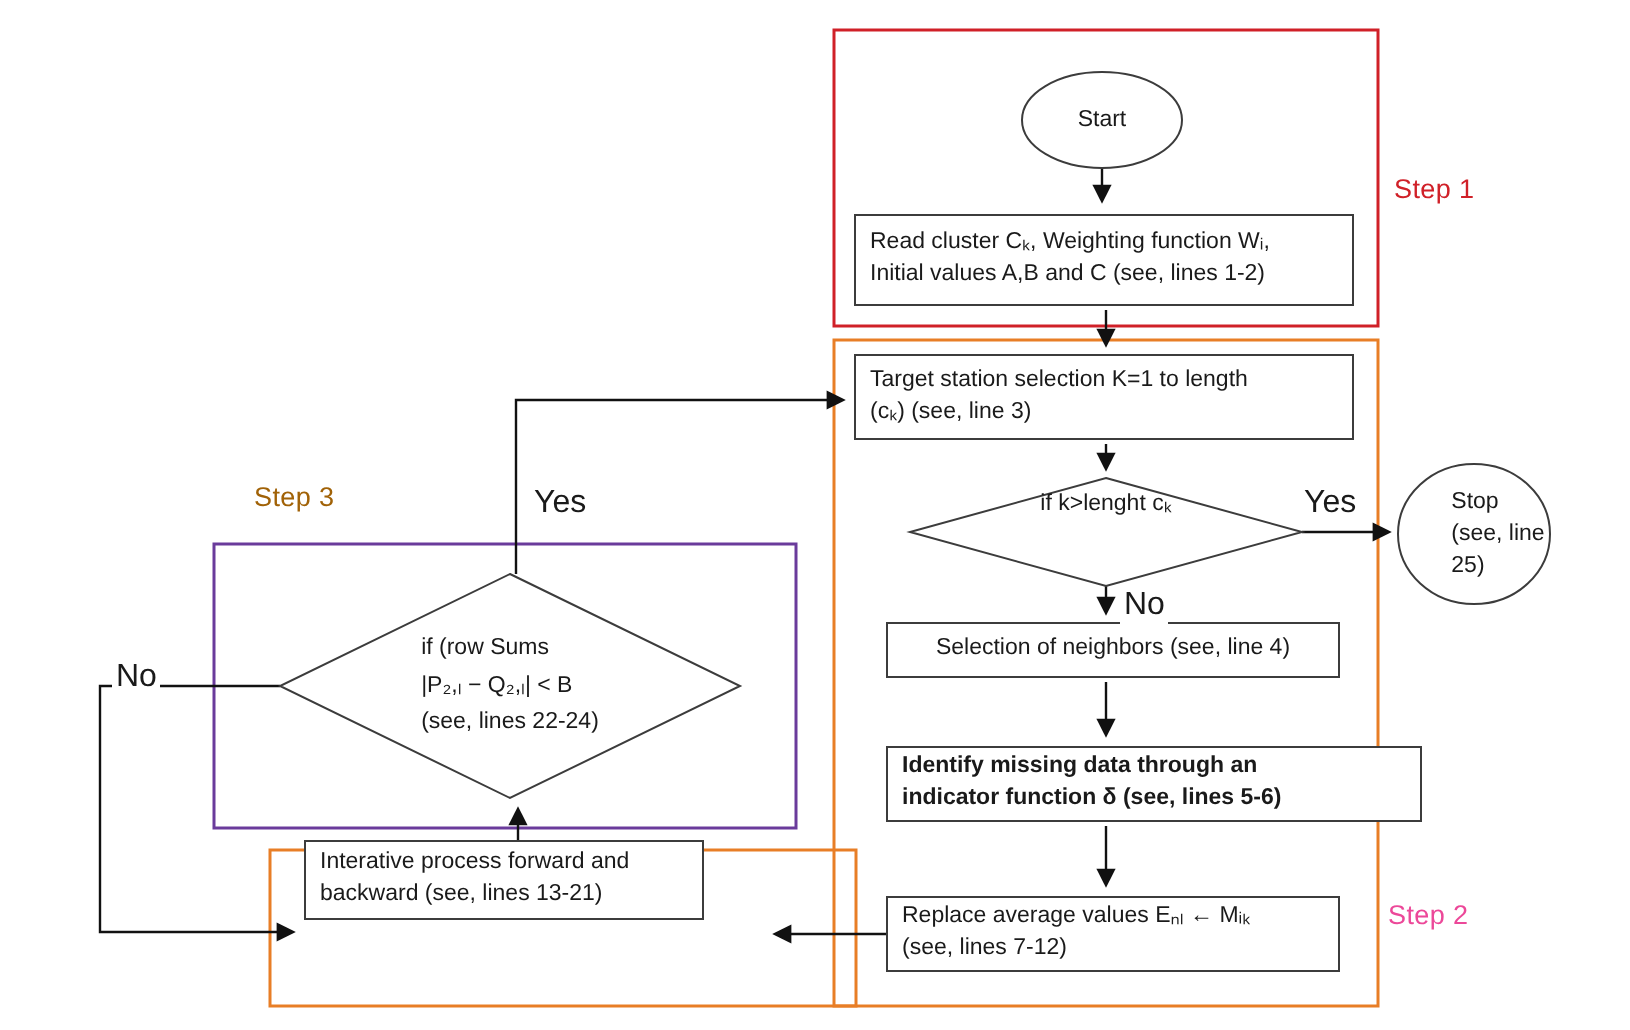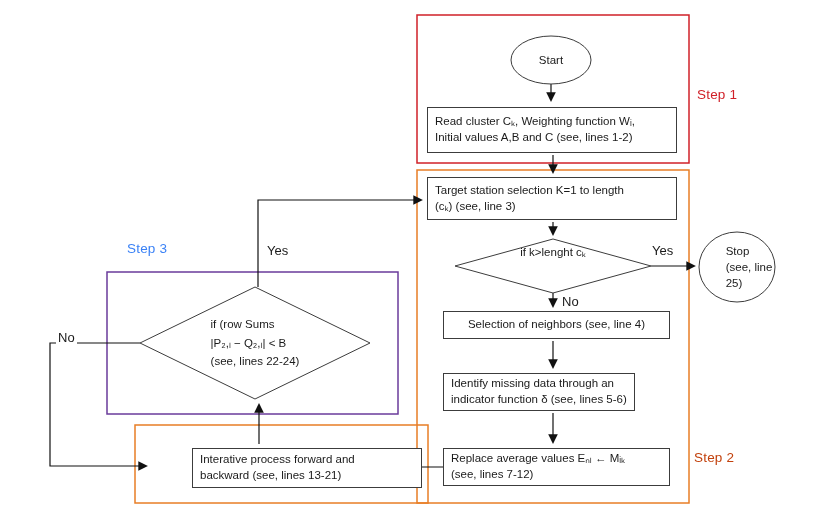--- a/index.html
+++ b/index.html
@@ -26,29 +26,29 @@
   .node.center{justify-content:center;text-align:center;}
   .shape-text{
     position:absolute;z-index:2;
     display:flex;align-items:center;justify-content:center;
     font-size:11.5px;line-height:1.4;
     white-space:pre-line;background:transparent;
   }
   .shape-text.loose{line-height:1.6;}
   .edge-label{
     position:absolute;z-index:2;
-    font-size:13px;background:#ffffff;padding:0 2px;
+    font-size:16px;background:#ffffff;padding:0 2px;
   }
   .step-label{
     position:absolute;z-index:2;
     font-size:13.5px;letter-spacing:.2px;
   }
   .step-label.s1{color:#d02028;}
-  .step-label.s2{color:#c2410c;text-align:right;}
-  .step-label.s3{color:#3b82f6;}
+  .step-label.s2{color:#ec4899;text-align:right;}
+  .step-label.s3{color:#a16207;}
 </style>
 </head>
 <body>
 
 <div class="canvas">
 
   <svg class="overlay" width="815" height="515" viewBox="0 0 815 515">
     <defs>
       <marker id="arrow" viewBox="0 0 10 10" refX="8" refY="5" markerWidth="9" markerHeight="8" orient="auto-start-reverse">
         <path d="M0,0 L10,5 L0,10 z" fill="#111111"></path>
@@ -76,25 +76,25 @@
     <ellipse cx="737" cy="267" rx="38" ry="35" fill="#ffffff" stroke="#3c3c3c" stroke-width="1"></ellipse>
     <polygon points="553,239 651,266 553,293 455,266" fill="#ffffff" stroke="#3c3c3c" stroke-width="1"></polygon>
     <polygon points="255,287 370,343 255,399 140,343" fill="#ffffff" stroke="#3c3c3c" stroke-width="1"></polygon>
   </svg>
 
   <div class="node" style="left:427px;top:107px;width:250px;height:46px;">Read cluster Cₖ, Weighting function Wᵢ,
 Initial values A,B and C (see, lines 1-2)</div>
   <div class="node" style="left:427px;top:177px;width:250px;height:43px;">Target station selection K=1 to length
 (cₖ) (see, line 3)</div>
   <div class="node center" style="left:443px;top:311px;width:227px;height:28px;">Selection of neighbors (see, line 4)</div>
-  <div class="node" style="left:443px;top:373px;width:192px;height:38px;">Identify missing data through an
+  <div class="node" style="left:443px;top:373px;width:268px;height:38px;font-weight:bold;">Identify missing data through an
 indicator function δ (see, lines 5-6)</div>
   <div class="node" style="left:443px;top:448px;width:227px;height:38px;">Replace average values Eₙₗ ← Mᵢₖ
 (see, lines 7-12)</div>
-  <div class="node" style="left:152px;top:448px;width:230px;height:40px;margin-left:40px;">Interative process forward and
+  <div class="node" style="left:152px;top:420px;width:200px;height:40px;">Interative process forward and
 backward (see, lines 13-21)</div>
 
   <div class="shape-text" style="left:511px;top:48px;width:80px;height:24px;">Start</div>
   <div class="shape-text" style="left:700px;top:244px;width:74px;height:46px;padding-left:12px;">Stop
 (see, line
 25)</div>
   <div class="shape-text" style="left:458px;top:244px;width:190px;height:16px;">if k&gt;lenght cₖ</div>
   <div class="shape-text loose" style="left:147px;top:314px;width:216px;height:58px;">if (row Sums
 |P₂,ₗ − Q₂,ₗ| &lt; B
 (see, lines 22-24)</div>

